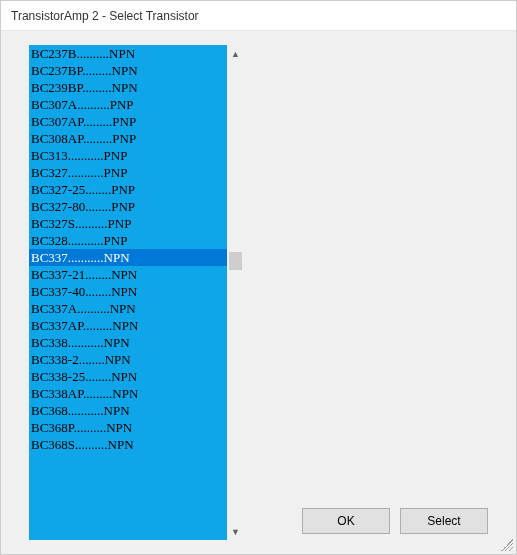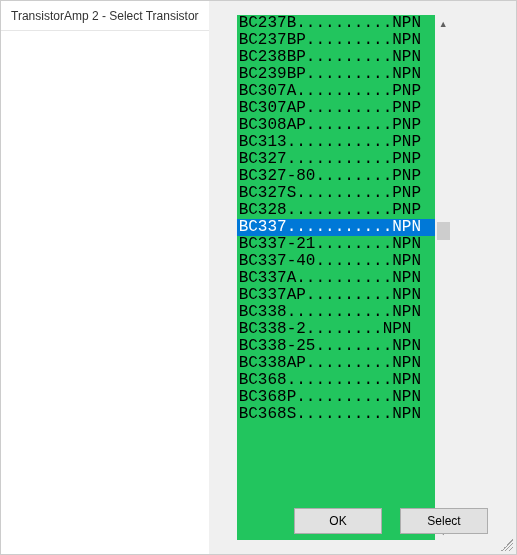--- a/index.html
+++ b/index.html
@@ -14,20 +14,21 @@
       height: 555px;
       overflow: hidden;
     }
     .dialog {
       width: 517px;
       height: 555px;
       background: #fff;
       border: 1px solid #ccc;
       box-shadow: 0 2px 10px rgba(0,0,0,0.25);
       display: flex;
+      flex-direction: column;
       position: relative;
     }
     .titlebar {
       height: 30px;
       padding: 6px 10px;
       font-size: 12px;
       color: #333;
       border-bottom: 1px solid #e6e6e6;
       display: flex;
       align-items: center;
@@ -44,23 +45,23 @@
       position: absolute;
       left: 28px;
       top: 14px;
       width: 215px;
       bottom: 14px;
       display: flex;
     }
     .listbox {
       flex: 1;
       overflow: hidden;
-      background: #22c55e;
-      font-family: Liberation Mono, monospace;
-      font-size: 16px;
+      background: #0ea5e9;
+      font-family: Liberation Serif, serif;
+      font-size: 13px;
       line-height: 17px;
       color: #000;
     }
     .listbox-item {
       padding: 0 2px;
       white-space: pre;
       cursor: default;
       height: 17px;
     }
     .listbox-item.selected {
@@ -97,21 +98,21 @@
       width: 13px;
       background: #cdcdcd;
       top: 190px;
       height: 18px;
     }
     .button-row {
       position: absolute;
       right: 28px;
       bottom: 20px;
       display: flex;
-      gap: 18px;
+      gap: 10px;
     }
     .btn {
       width: 88px;
       height: 26px;
       background: #e1e1e1;
       border: 1px solid #adadad;
       font-family: "Segoe UI", Tahoma, sans-serif;
       font-size: 12px;
       color: #000;
       cursor: pointer;
@@ -143,27 +144,27 @@
 
 <div class="dialog">
   <div class="titlebar">
     <span>TransistorAmp 2 - Select Transistor</span>
   </div>
   <div class="content">
     <div class="listbox-wrap">
       <div class="listbox" id="listbox">
           <div class="listbox-item">BC237B..........NPN</div>
           <div class="listbox-item">BC237BP.........NPN</div>
-          <div class="listbox-item">BC238BP.........NPN</div>
           <div class="listbox-item">BC239BP.........NPN</div>
           <div class="listbox-item">BC307A..........PNP</div>
           <div class="listbox-item">BC307AP.........PNP</div>
           <div class="listbox-item">BC308AP.........PNP</div>
           <div class="listbox-item">BC313...........PNP</div>
           <div class="listbox-item">BC327...........PNP</div>
+          <div class="listbox-item">BC327-25........PNP</div>
           <div class="listbox-item">BC327-80........PNP</div>
           <div class="listbox-item">BC327S..........PNP</div>
           <div class="listbox-item">BC328...........PNP</div>
           <div class="listbox-item selected">BC337...........NPN</div>
           <div class="listbox-item">BC337-21........NPN</div>
           <div class="listbox-item">BC337-40........NPN</div>
           <div class="listbox-item">BC337A..........NPN</div>
           <div class="listbox-item">BC337AP.........NPN</div>
           <div class="listbox-item">BC338...........NPN</div>
           <div class="listbox-item">BC338-2........NPN</div>

